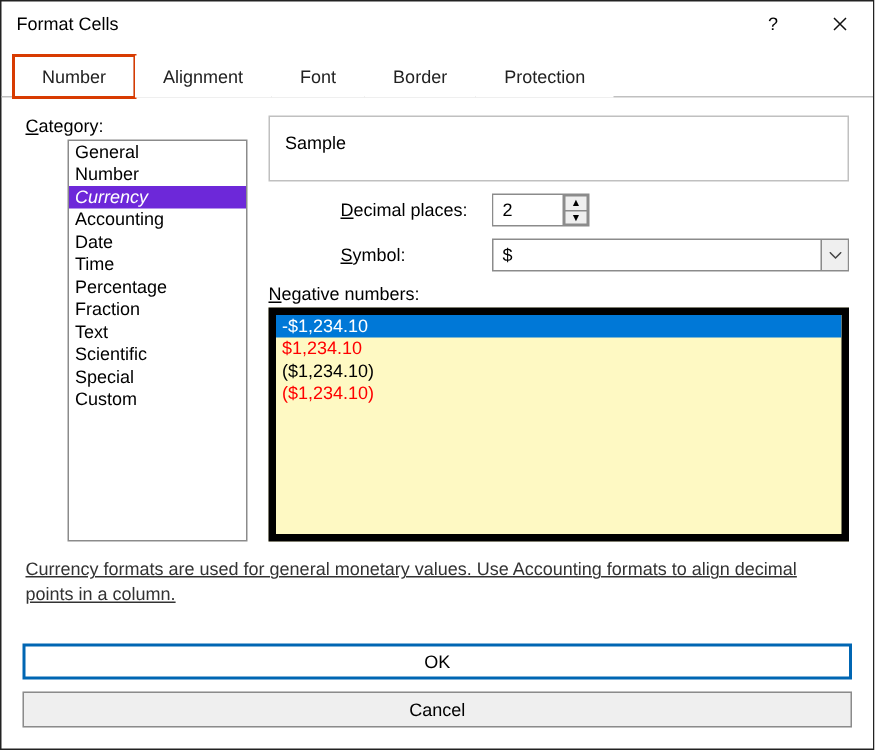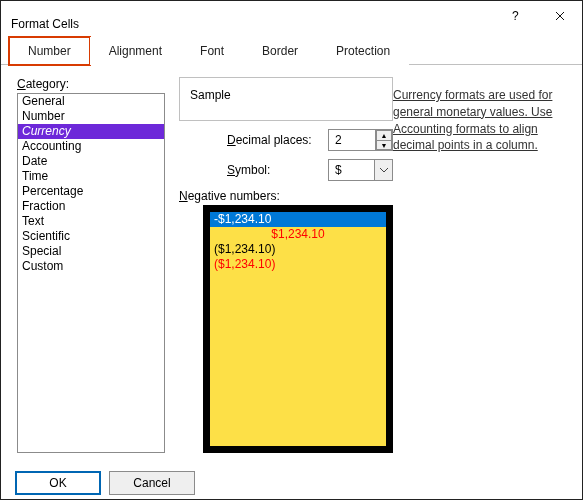--- a/index.html
+++ b/index.html
@@ -1,55 +1,55 @@
 <!DOCTYPE html>
 <html><head>
 <meta charset="utf-8">
 <style>
 * { box-sizing: border-box; font-family: "Segoe UI", Tahoma, sans-serif; font-size: 12px; }
 body { margin: 0; background: #fff; }
 .dialog { width: 583px; height: 500px; border: 1px solid #222; background: #fff; display: flex; flex-direction: column; }
-.titlebar { height: 30px; display: flex; align-items: flex-end; padding: 0 0 0 10px; }
+.titlebar { height: 30px; display: flex; align-items: center; padding: 0 0 0 10px; }
 .titlebar .title { flex: 1; color: #000; }
 .titlebar .win-btn { width: 44px; height: 30px; display: flex; align-items: center; justify-content: center; color: #111; }
 .titlebar .win-btn svg { width: 10px; height: 10px; }
 .tabs { display: flex; border-bottom: 1px solid #c0c0c0; padding: 5px 8px 0 8px; gap: 0; }
 .tab { padding: 6px 18px 6px 18px; border: 1px solid transparent; border-bottom: none; color: #222; background: #fff; position: relative; bottom: -1px; cursor: default; }
 .tab.active { border: 1px solid #c0c0c0; border-bottom: 1px solid #fff; outline: 2px solid #d83b01; outline-offset: -1px; }
 .tab.active::after { content: ""; }
-.content { flex: 1; padding: 12px 16px 8px 16px; display: flex; flex-direction: row; }
+.content { flex: 1; padding: 12px 16px 8px 16px; display: flex; flex-direction: column; }
 .main-row { display: flex; gap: 14px; flex: 1; min-height: 0; }
 .col-left { width: 148px; display: flex; flex-direction: column; }
 .label-u { color: #000; margin-bottom: 2px; }
 .label-u .u { text-decoration: underline; }
-.listbox { border: 1px solid #8b8b8b; background: #fff; flex: 1; overflow: hidden; position: relative; }
+.listbox { border: 1px solid #8b8b8b; background: #fff; flex: 1; overflow: hidden; position: relative; margin-left: 28px; }
 .listbox .inner { position: absolute; inset: 0; overflow-y: scroll; }
 .listbox .item { padding: 0 4px; line-height: 15px; height: 15px; white-space: nowrap; color: #000; }
 .listbox .item.selected { background: #6d28d9; color: #fff; font-style: italic; }
 .col-right { flex: 1; display: flex; flex-direction: column; min-width: 0; }
 .fieldset-label { color: #000; margin-bottom: 10px; }
 .sample-box { border: 1px solid #c0c0c0; padding: 10px 10px 8px 10px; margin-bottom: 8px; }
 .sample-val { color: #000; }
 .row { display: flex; align-items: center; margin-bottom: 8px; gap: 6px; margin-left: 48px; }
 .row .lab { width: 95px; white-space: nowrap; }
 .lab .u { text-decoration: underline; }
 .spinner { display: flex; align-items: stretch; border: 1px solid #8b8b8b; height: 22px; }
 .spinner input { border: none; width: 46px; padding: 0 6px; outline: none; }
 .spinner .btns { display: flex; flex-direction: column; border-left: 1px solid #8b8b8b; }
 .spinner .sp-btn { width: 16px; height: 10px; border: 1px solid #8b8b8b; background: #efefef; display: flex; align-items: center; justify-content: center; font-size: 7px; line-height: 7px; }
 .spinner .sp-btn:first-child { border-bottom: none; }
 .select { flex: 1; display: flex; height: 22px; border: 1px solid #8b8b8b; align-items: stretch; background: #fff; }
 .select .sel-val { flex: 1; padding: 2px 6px; line-height: 16px; }
 .select .sel-btn { width: 18px; border-left: 1px solid #8b8b8b; background: #efefef; display: flex; align-items: center; justify-content: center; }
-.neg-box { flex: 1; border: 7px solid #000000; background: #fde047; overflow: hidden; position: relative; min-height: 150px; margin-left: 24px; }
+.neg-box { flex: 1; border: 5px solid #000000; background: #fef9c3; overflow: hidden; position: relative; min-height: 150px; }
 .neg-box .inner { position: absolute; inset: 0; overflow-y: scroll; }
 .neg-item { padding: 0 4px; line-height: 15px; height: 15px; }
 .neg-item.selected { background: #0078d7; color: #fff !important; }
 .desc { color: #333; padding: 10px 0 6px 0; line-height: 1.4; text-decoration: underline; }
-.footer { display: flex; gap: 8px; padding: 10px 14px 4px 14px; }
+.footer { display: flex; justify-content: flex-end; gap: 8px; padding: 10px 14px 14px 14px; flex-direction: column; }
 .btn { min-width: 86px; height: 24px; border: 1px solid #8b8b8b; background: #efefef; display: flex; align-items: center; justify-content: center; }
 .btn.primary { border: 2px solid #0066b3; background: #fff; }
 
 .inner::-webkit-scrollbar { width: 16px; }
 .inner::-webkit-scrollbar-track { background: #f0f0f0; }
 .inner::-webkit-scrollbar-thumb { background: #c8c8c8; border: 1px solid #bcbcbc; }
 .inner::-webkit-scrollbar-button { background: #f0f0f0; height: 16px; border: 1px solid #d0d0d0; }
 </style>
 </head>
 <body>
@@ -125,21 +125,21 @@
                   <path d="M0 0 L4 4 L8 0" stroke="#444" fill="none"></path>
                 </svg>
             </div>
           </div>
         </div>
 
         <div class="label-u"><span class="u">N</span>egative numbers:</div>
         <div class="neg-box">
           <div class="inner" id="neg-items">
               <div class="neg-item selected" style="color: rgb(0, 0, 0);">-$1,234.10</div>
-              <div class="neg-item" style="color: rgb(255, 0, 0); text-align: center;">$1,234.10</div>
+              <div class="neg-item" style="color: rgb(255, 0, 0);">$1,234.10</div>
               <div class="neg-item" style="color: rgb(0, 0, 0);">($1,234.10)</div>
               <div class="neg-item" style="color: rgb(255, 0, 0);">($1,234.10)</div>
             </div>
         </div>
       </div>
     </div>
 
     <div class="desc">Currency formats are used for general monetary values.  Use Accounting formats to align decimal points in a column.</div>
   </div>
 

